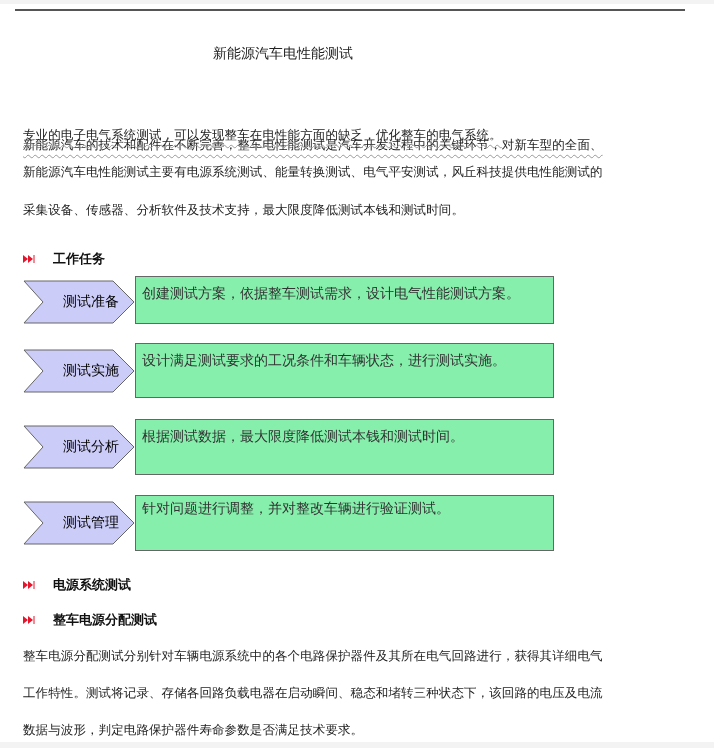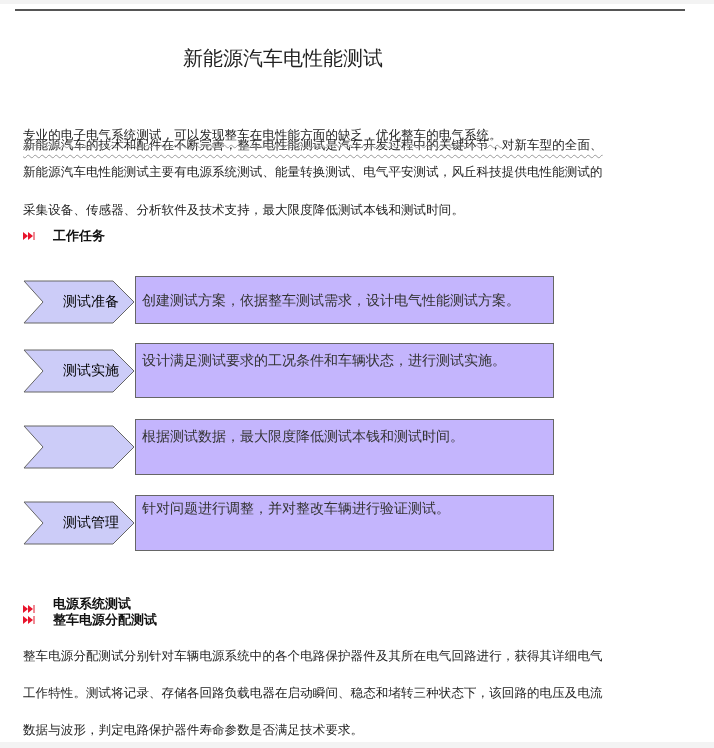--- a/index.html
+++ b/index.html
@@ -1,46 +1,46 @@
 <!DOCTYPE html>
 <html><head>
 <meta charset="utf-8">
 <style>
   html,body{margin:0;padding:0;background:#fff;}
   body{width:714px;height:748px;position:relative;overflow:hidden;font-family:"DejaVu Sans","Liberation Sans",sans-serif;color:#222;}
   .topband{position:absolute;left:0;top:0;width:714px;height:4px;background:#f3f3f3;}
   .bottomband{position:absolute;left:0;bottom:0;width:714px;height:6px;background:#f3f3f3;}
   .rule{position:absolute;left:15px;top:9px;width:670px;height:2px;background:#555;}
-  .title{position:absolute;left:0;top:45px;width:566px;text-align:center;font-size:20px;color:#222;}
+  .title{position:absolute;left:0;top:45px;width:566px;text-align:center;font-size:14px;color:#222;}
   .para{position:absolute;left:23px;font-size:12.5px;line-height:16px;color:#222;white-space:nowrap;letter-spacing:0.1px;}
   .wavy{text-decoration:underline wavy #999;text-decoration-thickness:1px;text-underline-offset:5px;}
   .heading{position:absolute;left:23px;display:flex;align-items:center;font-size:13px;font-weight:bold;color:#111;}
   .heading .mark{width:30px;display:flex;align-items:center;}
   .ff{display:inline-flex;align-items:center;}
   .tri{width:0;height:0;border-top:4px solid transparent;border-bottom:4px solid transparent;border-left:5px solid #e8142c;}
   .bar{width:2px;height:8px;background:#f08a94;}
   .step{position:absolute;left:23px;width:535px;height:52px;}
   .chev{position:absolute;left:0;top:4px;width:112px;height:44px;}
   .chev-label{position:absolute;left:24px;top:4px;width:88px;height:44px;display:flex;align-items:center;justify-content:center;font-family:"DejaVu Serif","Liberation Serif",serif;font-size:14px;color:#000000;}
-  .box{position:absolute;left:112px;top:0;width:419px;height:48px;background:#c4b5fd;border:1px solid #666;padding:15px 6px;box-sizing:border-box;font-family:"DejaVu Serif","Liberation Serif",serif;font-size:14px;line-height:17px;color:#333;}
+  .box{position:absolute;left:112px;top:0;width:419px;height:48px;background:#86efac;border:1px solid #666;padding:8px 6px;box-sizing:border-box;font-family:"DejaVu Serif","Liberation Serif",serif;font-size:14px;line-height:17px;color:#333;}
 </style>
 </head>
 <body>
 
 <div class="topband"></div>
 <div class="rule"></div>
 
 <div class="title">新能源汽车电性能测试</div>
 
 <div class="para wavy" style="top:90px;margin-top:47px;">新能源汽车的技术和配件在不断完善，整车电性能测试是汽车开发过程中的关键环节，对新车型的全面、</div>
 <div class="para wavy" style="top:127px;">专业的电子电气系统测试，可以发现整车在电性能方面的缺乏，优化整车的电气系统。</div>
 <div class="para" style="top:164px;">新能源汽车电性能测试主要有电源系统测试、能量转换测试、电气平安测试，风丘科技提供电性能测试的</div>
 <div class="para" style="top:202px;">采集设备、传感器、分析软件及技术支持，最大限度降低测试本钱和测试时间。</div>
 
-<div class="heading" style="top:227px;justify-content:space-between;">
+<div class="heading" style="top:250px;justify-content:space-between;">
   <span class="mark">
       <span class="ff">
         <span class="tri"></span>
         <span class="tri"></span>
         <span class="bar"></span>
       </span>
     </span>
   <span>工作任务</span>
 </div>
 
@@ -57,32 +57,33 @@
     <polygon points="1,1 90,1 111,22 90,43 1,43 20,22" fill="#ccccf8" stroke="#666" stroke-width="1"></polygon>
   </svg>
   <div class="chev-label" style="top:6px;">测试实施</div>
   <div class="box" style="height:55px;padding-top:8px;">设计满足测试要求的工况条件和车辆状态，进行测试实施。</div>
 </div>
 
 <div class="step" style="top:419px;">
   <svg class="chev" viewBox="0 0 112 44" style="top:6px;">
     <polygon points="1,1 90,1 111,22 90,43 1,43 20,22" fill="#ccccf8" stroke="#666" stroke-width="1"></polygon>
   </svg>
+  <div class="chev-label" style="top:6px;">测试分析</div>
   <div class="box" style="height:56px;padding-top:8px;">根据测试数据，最大限度降低测试本钱和测试时间。</div>
 </div>
 
 <div class="step" style="top:495px;">
   <svg class="chev" viewBox="0 0 112 44" style="top:6px;">
     <polygon points="1,1 90,1 111,22 90,43 1,43 20,22" fill="#ccccf8" stroke="#666" stroke-width="1"></polygon>
   </svg>
   <div class="chev-label" style="top:6px;">测试管理</div>
   <div class="box" style="height:56px;padding-top:4px;">针对问题进行调整，并对整改车辆进行验证测试。</div>
 </div>
 
-<div class="heading" style="top:595px;align-items:flex-end;">
+<div class="heading" style="top:576px;">
   <span class="mark">
       <span class="ff">
         <span class="tri"></span>
         <span class="tri"></span>
         <span class="bar"></span>
       </span>
     </span>
   <span>电源系统测试</span>
 </div>
 

